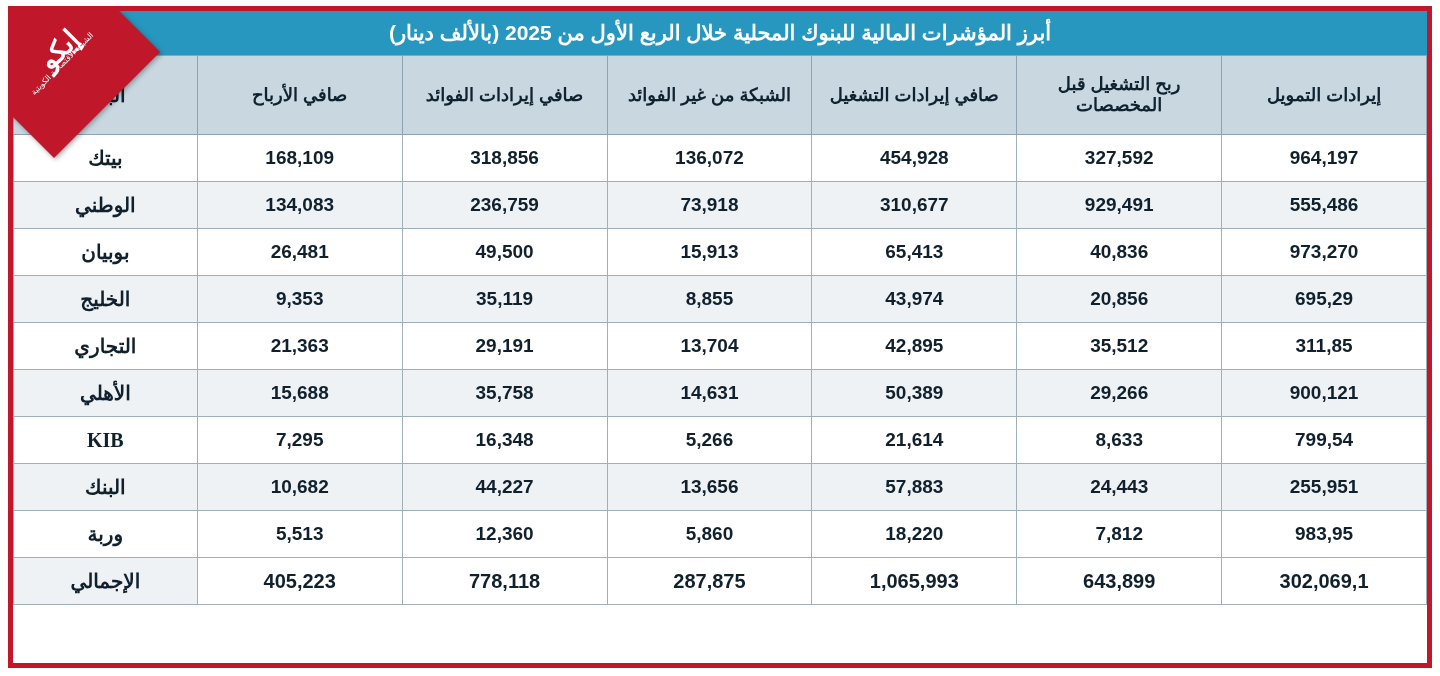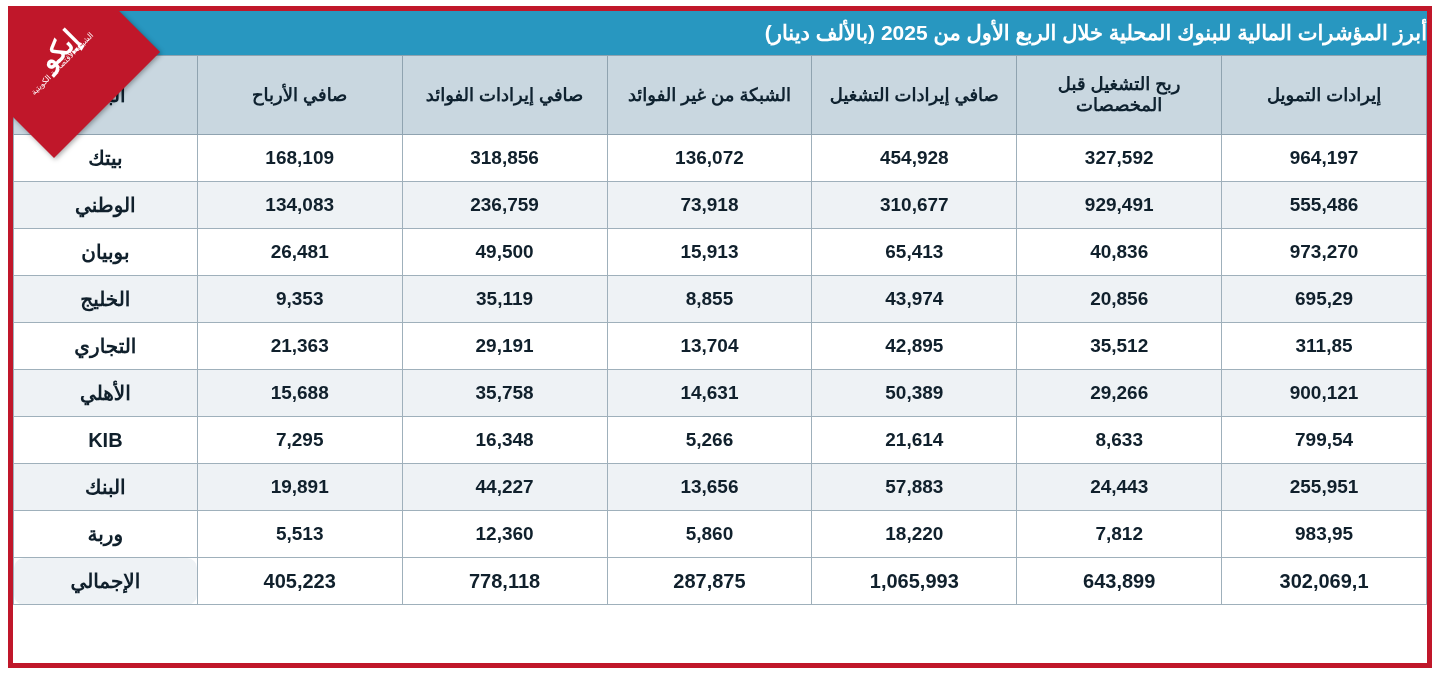--- a/index.html
+++ b/index.html
@@ -71,21 +71,21 @@
   }
 
   
   .title-bar {
     position: relative;
     background: #2897c0;
     color: #ffffff;
     height: 44px;
     display: flex;
     align-items: center;
-    justify-content: flex-start;
+    justify-content: center;
     font-size: 21px;
     font-weight: bold;
     letter-spacing: 0;
     z-index: 3;
   }
 
   
   .logo-badge {
     position: absolute;
     left: -34px;
@@ -155,26 +155,26 @@
     border-color: #8fa3b0;
   }
   table.fin thead th.bank-col {
     font-size: 20px;
   }
   table.fin tbody tr:nth-child(odd) td { background: #ffffff; }
   table.fin tbody tr:nth-child(even) td { background: #eef2f5; }
   table.fin tbody td.name-cell {
     background: #ffffff;
     font-size: 20px;
+    font-family: Liberation Serif, serif;
   }
   table.fin tbody tr:nth-child(even) td.name-cell { background: #eef2f5; }
   table.fin tbody tr.total-row td {
     background: #ffffff;
     font-size: 20px;
-    border-radius: 10px;
   }
   col.c-name { width: 13%; }
   col.c-d { width: 14.5%; }
 </style>
 </head>
 <body>
 
 <div class="page">
   <div class="frame">
 
@@ -284,21 +284,21 @@
             <td>16,348</td>
             <td>7,295</td>
             <td class="name-cell">KIB</td>
           </tr>
           <tr>
             <td>255,951</td>
             <td>24,443</td>
             <td>57,883</td>
             <td>13,656</td>
             <td>44,227</td>
-            <td>19,891</td>
+            <td>10,682</td>
             <td class="name-cell">البنك</td>
           </tr>
           <tr>
             <td>983,95</td>
             <td>7,812</td>
             <td>18,220</td>
             <td>5,860</td>
             <td>12,360</td>
             <td>5,513</td>
             <td class="name-cell">وربة</td>

